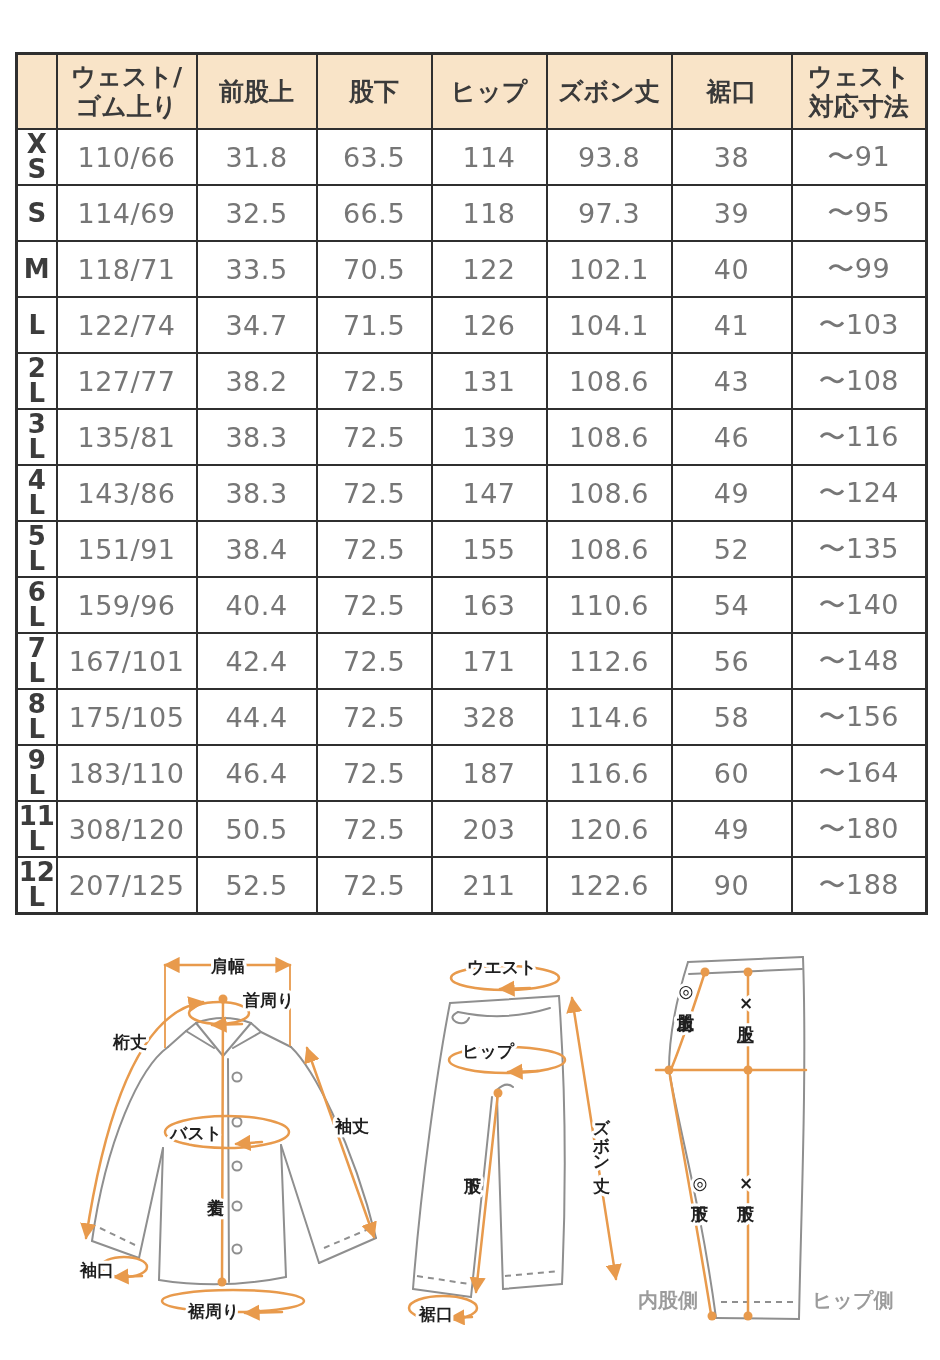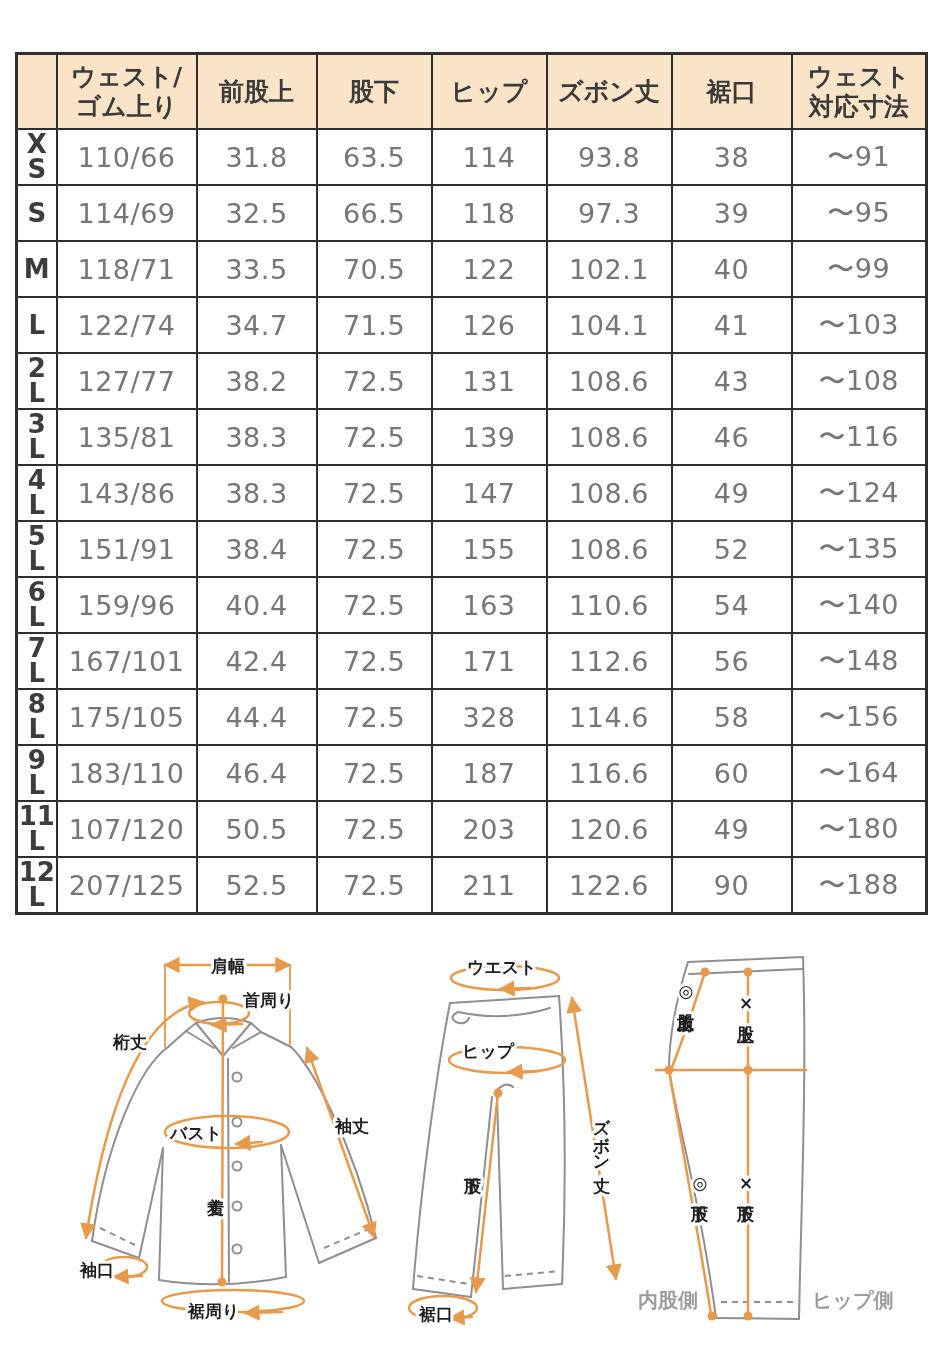--- a/index.html
+++ b/index.html
@@ -211,21 +211,21 @@
           <td>46.4</td>
           <td>72.5</td>
           <td>187</td>
           <td>116.6</td>
           <td>60</td>
           <td>〜164</td>
         </tr>
         <tr>
           <th>11
 L</th>
-          <td>107/120</td>
+          <td>308/120</td>
           <td>50.5</td>
           <td>72.5</td>
           <td>203</td>
           <td>120.6</td>
           <td>49</td>
           <td>〜180</td>
         </tr>
         <tr>
           <th>12
 L</th>

